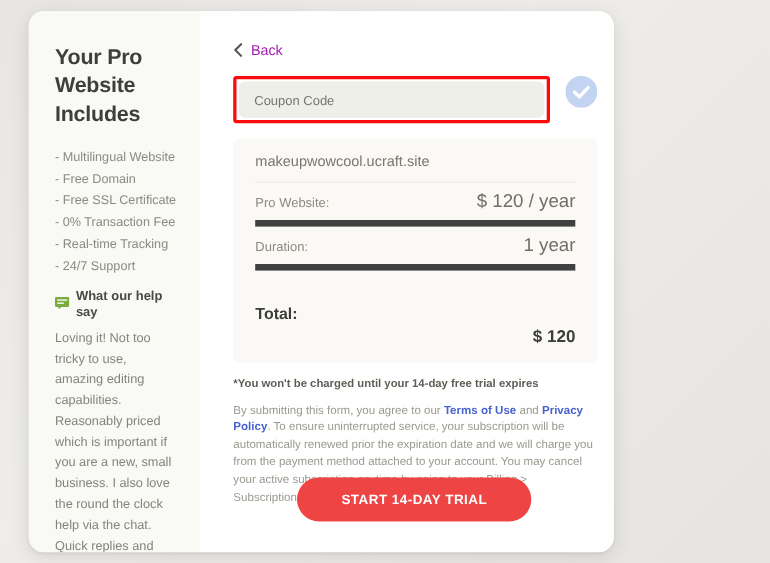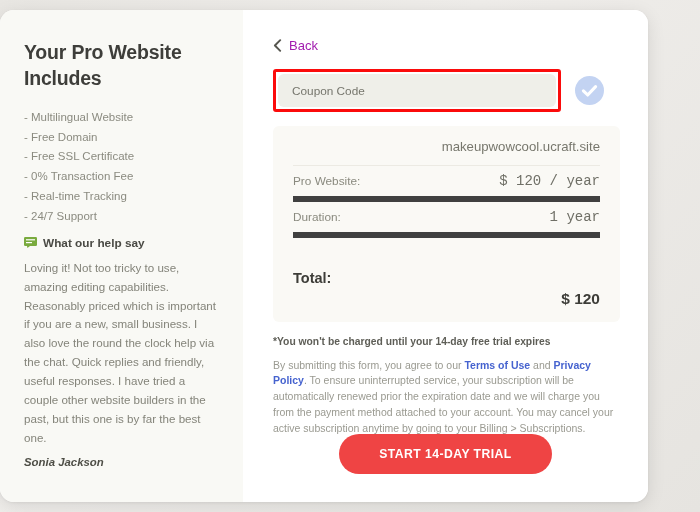--- a/index.html
+++ b/index.html
@@ -13,23 +13,23 @@
     font-family: "Liberation Sans", sans-serif;
     overflow: hidden;
   }
   .page-bg {
     position: absolute;
     inset: 0;
     background: linear-gradient(135deg, #e8e6e2 0%, #efedea 40%, #e6e4e0 100%);
   }
   .checkout-card {
     position: absolute;
-    left: 0;
+    left: 26px;
     top: 10px;
-    width: 648px;
+    width: 532px;
     height: 492px;
     background: #ffffff;
     border-radius: 14px;
     box-shadow: 0 4px 18px rgba(0,0,0,0.10), 0 1px 3px rgba(0,0,0,0.06);
     overflow: hidden;
     display: flex;
   }
   
   .left-panel {
     width: 243px;
@@ -107,21 +107,21 @@
     width: 9px;
     height: 13px;
   }
   .back-label {
     font-size: 13px;
     color: #a21caf;
   }
   
   .coupon-row {
     display: flex;
-    align-items: center;
+    align-items: flex-start;
     gap: 0;
     margin-bottom: 14px;
   }
   .coupon-highlight {
     border: 3px solid #fb0b0b;
     border-radius: 3px;
     padding: 2px;
     width: 288px;
     box-sizing: border-box;
   }
@@ -151,41 +151,40 @@
     display: block;
   }
   
   .summary-box {
     background: #faf9f5;
     border-radius: 6px;
     padding: 13px 20px 14px 20px;
     margin-bottom: 14px;
   }
   .summary-domain {
-    text-align: right;
+    text-align: left;
     font-size: 13.2px;
     color: #77776d;
     padding-bottom: 11px;
     border-bottom: 1px solid #eceae3;
   }
   .summary-row {
     display: flex;
     justify-content: space-between;
     align-items: baseline;
     padding: 7px 0;
     border-bottom: 6px solid #404040;
   }
   .summary-row .label {
     font-size: 11.8px;
     color: #8a8a7f;
   }
   .summary-row .value {
-    font-size: 14px;
+    font-size: 17px;
     color: #6f6f66;
-    font-family: Liberation Mono, monospace;
   }
   .summary-total {
     display: flex;
     justify-content: space-between;
     align-items: center;
     padding-top: 10px;
   }
   .summary-total .label {
     font-size: 14.5px;
     font-weight: bold;

